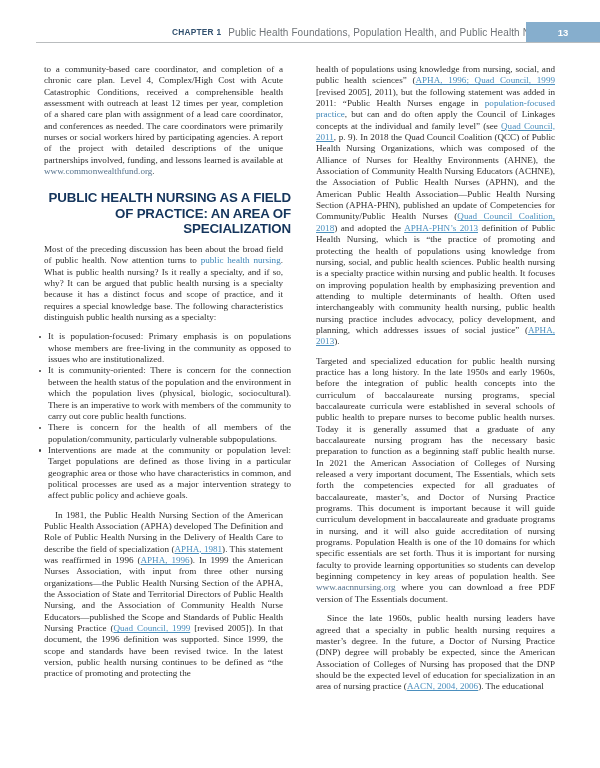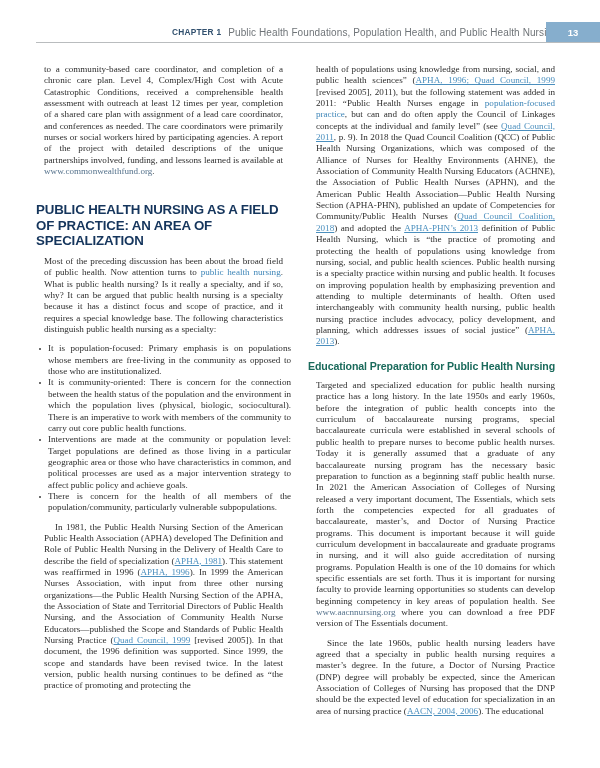--- a/index.html
+++ b/index.html
@@ -49,21 +49,21 @@
     color: #31506e;
     margin-left: 29px;
   }
   .chapter-title {
     font-size: 10px;
     font-weight: normal;
     letter-spacing: 0.1px;
     color: #6f7478;
   }
   .folio-box {
-    width: 54px;
+    width: 74px;
     flex: none;
     background: #86aecd;
     color: #ffffff;
     font-family: "Liberation Sans", sans-serif;
     font-size: 9.5px;
     font-weight: bold;
     display: flex;
     align-items: center;
     justify-content: center;
   }
@@ -102,29 +102,29 @@
   }
   p.indent { text-indent: 11px; }
   p.noindent { text-indent: 0; }
 
   .blue { color: #4b8fbe; text-decoration: underline; }
   .blue-b { color: #3f86b8; font-weight: normal; }
   .link { color: #55728c; }
 
   
   h2.sec-head {
-    margin: 25px 0 6px 0;
+    margin: 13px 0 6px 0;
     font-family: "Liberation Sans", sans-serif;
     font-size: 13.3px;
     line-height: 15.2px;
     font-weight: bold;
     letter-spacing: -0.15px;
     color: #15355c;
     text-transform: uppercase;
-    text-align: left;
+    text-align: right;
   }
   h3.sub-head {
     margin: 12px 0 4px 0;
     font-family: "Liberation Sans", sans-serif;
     font-size: 10.6px;
     line-height: 12.5px;
     font-weight: bold;
     letter-spacing: -0.1px;
     color: #1a6a5b;
     text-align: left;
@@ -175,35 +175,34 @@
 
     <div class="col">
 
       <p class="noindent"><span>to a community-based care coordinator, and completion of a chronic care plan. Level 4, Complex/High Cost with Acute Catastrophic Conditions, received a comprehensible health assessment with outreach at least 12 times per year, completion of a shared care plan with assignment of a lead care coordinator, and conferences as needed. The care coordinators were primarily nurses or social workers hired by participating agencies. A report of the project with detailed descriptions of the unique partnerships involved, funding, and lessons learned is available at </span><span class="link">www.commonwealthfund.org</span><span>.</span></p>
 
       <h2 class="sec-head">PUBLIC HEALTH NURSING AS A FIELD OF PRACTICE: AN AREA OF SPECIALIZATION</h2>
 
       <p class="noindent"><span>Most of the preceding discussion has been about the broad field of public health. Now attention turns to </span><span class="blue-b">public health nursing</span><span>. What is public health nursing? Is it really a specialty, and if so, why? It can be argued that public health nursing is a specialty because it has a distinct focus and scope of practice, and it requires a special knowledge base. The following characteristics distinguish public health nursing as a specialty:</span></p>
 
       <ul class="bullets">
-        <li>It is population-focused: Primary emphasis is on populations whose members are free-living in the community as opposed to those who are institutionalized.</li>
+        <li>It is population-focused: Primary emphasis is on populations whose members are free-living in the community as opposed to issues who are institutionalized.</li>
         <li>It is community-oriented: There is concern for the connection between the health status of the population and the environment in which the population lives (physical, biologic, sociocultural). There is an imperative to work with members of the community to carry out core public health functions.</li>
+        <li>There is concern for the health of all members of the population/community, particularly vulnerable subpopulations.</li>
         <li>Interventions are made at the community or population level: Target populations are defined as those living in a particular geographic area or those who have characteristics in common, and political processes are used as a major intervention strategy to affect public policy and achieve goals.</li>
-        <li>There is concern for the health of all members of the population/community, particularly vulnerable subpopulations.</li>
       </ul>
 
       <p class="indent"><span>In 1981, the Public Health Nursing Section of the American Public Health Association (APHA) developed The Definition and Role of Public Health Nursing in the Delivery of Health Care to describe the field of specialization (</span><span class="blue">APHA, 1981</span><span>). This statement was reaffirmed in 1996 (</span><span class="blue">APHA, 1996</span><span>). In 1999 the American Nurses Association, with input from three other nursing organizations—the Public Health Nursing Section of the APHA, the Association of State and Territorial Directors of Public Health Nursing, and the Association of Community Health Nurse Educators—published the Scope and Standards of Public Health Nursing Practice (</span><span class="blue">Quad Council, 1999</span><span> [revised 2005]). In that document, the 1996 definition was supported. Since 1999, the scope and standards have been revised twice. In the latest version, public health nursing continues to be defined as “the practice of promoting and protecting the</span></p>
 
     </div>
 
     <div class="col">
 
       <p class="noindent"><span>health of populations using knowledge from nursing, social, and public health sciences” (</span><span class="blue">APHA, 1996; Quad Council, 1999</span><span> [revised 2005], 2011), but the following statement was added in 2011: “Public Health Nurses engage in </span><span class="blue-b">population-focused practice</span><span>, but can and do often apply the Council of Linkages concepts at the individual and family level” (see </span><span class="blue">Quad Council, 2011</span><span>, p. 9). In 2018 the Quad Council Coalition (QCC) of Public Health Nursing Organizations, which was composed of the Alliance of Nurses for Healthy Environments (AHNE), the Association of Community Health Nursing Educators (ACHNE), the Association of Public Health Nurses (APHN), and the American Public Health Association—Public Health Nursing Section (APHA-PHN), published an update of Competencies for Community/Public Health Nurses (</span><span class="blue">Quad Council Coalition, 2018</span><span>) and adopted the </span><span class="blue">APHA-PHN’s 2013</span><span> definition of Public Health Nursing, which is “the practice of promoting and protecting the health of populations using knowledge from nursing, social, and public health sciences. Public health nursing is a specialty practice within nursing and public health. It focuses on improving population health by emphasizing prevention and attending to multiple determinants of health. Often used interchangeably with community health nursing, public health nursing practice includes advocacy, policy development, and planning, which addresses issues of social justice” (</span><span class="blue">APHA, 2013</span><span>).</span></p>
 
-      <h3 class="sub-head">Educational Preparation for Public Health Nursing</h3>
 
       <p class="noindent"><span>Targeted and specialized education for public health nursing practice has a long history. In the late 1950s and early 1960s, before the integration of public health concepts into the curriculum of baccalaureate nursing programs, special baccalaureate curricula were established in several schools of public health to prepare nurses to become public health nurses. Today it is generally assumed that a graduate of any baccalaureate nursing program has the necessary basic preparation to function as a beginning staff public health nurse. In 2021 the American Association of Colleges of Nursing released a very important document, The Essentials, which sets forth the competencies expected for all graduates of baccalaureate, master’s, and Doctor of Nursing Practice programs. This document is important because it will guide curriculum development in baccalaureate and graduate programs in nursing, and it will also guide accreditation of nursing programs. Population Health is one of the 10 domains for which specific essentials are set forth. Thus it is important for nursing faculty to provide learning opportunities so students can develop beginning competency in key areas of population health. See </span><span class="link">www.aacnnursing.org</span><span> where you can download a free PDF version of The Essentials document.</span></p>
 
       <p class="indent"><span>Since the late 1960s, public health nursing leaders have agreed that a specialty in public health nursing requires a master’s degree. In the future, a Doctor of Nursing Practice (DNP) degree will probably be expected, since the American Association of Colleges of Nursing has proposed that the DNP should be the expected level of education for specialization in an area of nursing practice (</span><span class="blue">AACN, 2004, 2006</span><span>). The educational</span></p>
 
     </div>
 
   </div>
 </div>
 

